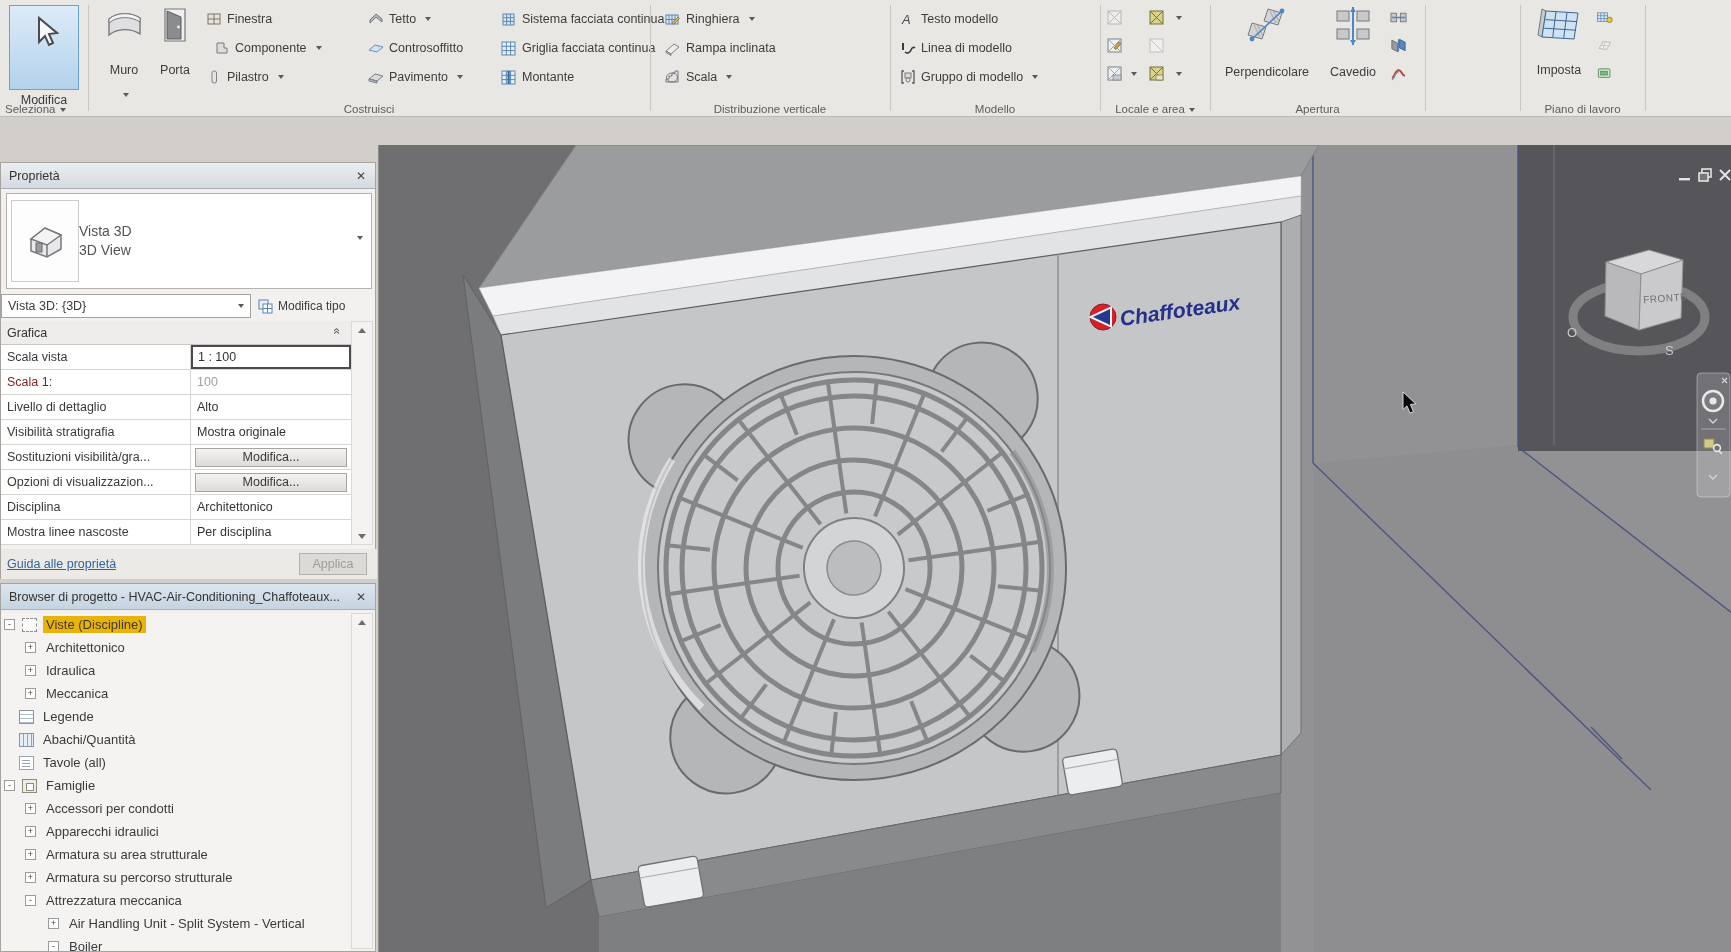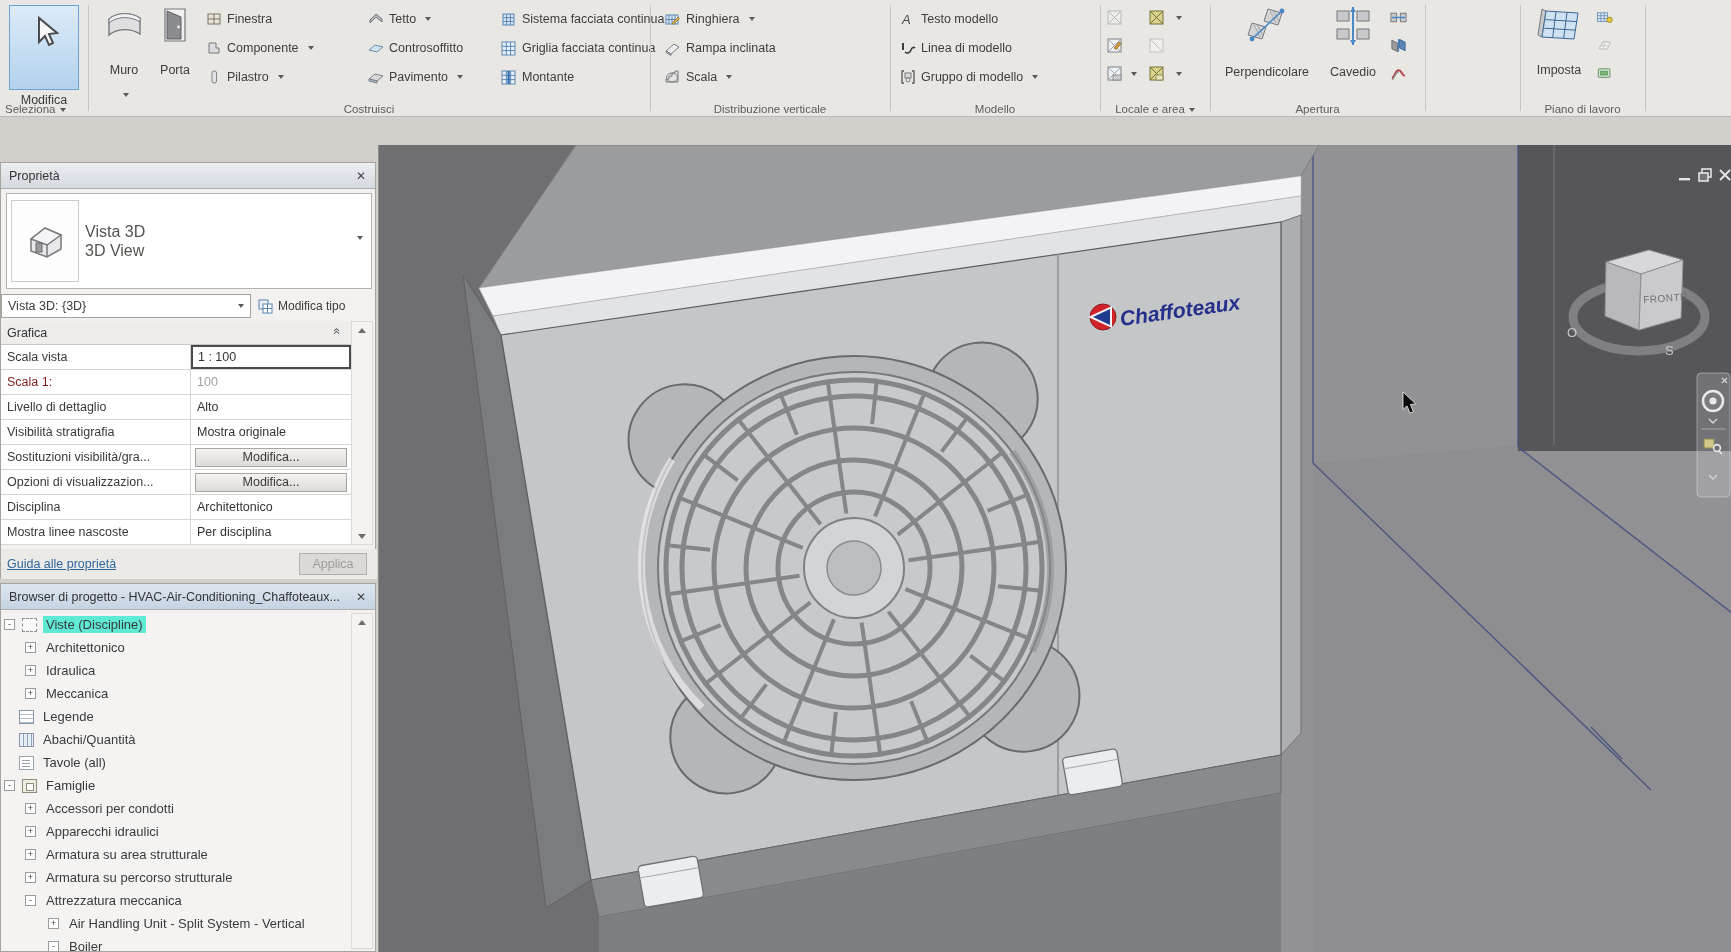--- a/index.html
+++ b/index.html
@@ -38,21 +38,21 @@
             background:linear-gradient(#eceef1,#d4dae0);border-bottom:1px solid #aab0b6;
             font-size:12.5px;color:#333;display:flex;align-items:center;padding:0 8px;}
   .pal-head.blue{background:linear-gradient(#dde6ef,#c5d3e1);}
   .pal-close{position:absolute;right:6px;top:5px;width:16px;height:16px;
              font-size:12px;line-height:16px;text-align:center;color:#444;cursor:default;}
   
   .typesel{position:absolute;left:5px;top:30px;width:366px;height:96px;background:#fff;
            border:1px solid #b5b2ae;display:flex;align-items:center;}
   .typeimg{width:68px;height:82px;margin-left:4px;border:1px solid #ccc;background:#fdfdfd;
            display:flex;align-items:center;justify-content:center;}
-  .typetxt{margin-left:6px;font-size:16px;color:#55534f;line-height:19px;}
+  .typetxt{margin-left:0;font-size:14px;color:#55534f;line-height:19px;}
   .typedd{position:absolute;right:8px;top:42px;}
   .combo-row{position:absolute;left:0;top:130px;width:376px;height:27px;}
   .combo{position:absolute;left:0;top:1px;width:250px;height:24px;background:#fff;
          border:1px solid #a5a29d;font-size:12.5px;color:#3c3b39;
          display:flex;align-items:center;padding:0 6px;}
   .combo .dd{position:absolute;right:6px;}
   .modtype{position:absolute;left:256px;top:1px;width:118px;height:24px;
            display:flex;align-items:center;gap:5px;font-size:12px;color:#3c3b39;}
   .sect-head{position:absolute;left:0;top:158px;width:350px;height:24px;background:#eeedec;
              border-bottom:1px solid #c9c7c4;font-size:12.5px;color:#333;
@@ -86,21 +86,21 @@
   
   .tree{position:absolute;left:0;top:29px;right:24px;bottom:0;overflow:hidden;background:#f4f3f2;}
   .trow{display:flex;align-items:center;height:23px;font-size:13px;color:#3a3a3a;white-space:nowrap;}
   .trow.l0{padding-left:3px;}
   .trow.l0i{padding-left:18px;}
   .trow.l1{padding-left:24px;}
   .trow.l2{padding-left:47px;}
   .exp{width:11px;height:11px;border:1px solid #9b9b9b;background:#fff;flex:none;
        font-size:9px;line-height:9px;text-align:center;color:#444;margin-right:7px;}
   .tlabel{padding:1px 3px;}
-  .tlabel.selct{background:#5eead4;}
+  .tlabel.selct{background:#eab308;}
   .ti{width:15px;height:14px;margin-right:6px;flex:none;position:relative;}
   .ti.viste{border:1px dashed #8f8f8f;background:#fafafa;}
   .ti.legende{border:1px solid #8a96a8;background:
       repeating-linear-gradient(180deg,#fff 0 3px,#aebdcf 3px 4px);}
   .ti.abachi{border:1px solid #8a96a8;background:
       repeating-linear-gradient(90deg,#e8eef5 0 3px,#8fa5bd 3px 4px);}
   .ti.tavole{border:1px solid #9aa3ad;background:#fff;}
   .ti.tavole::after{content:"";position:absolute;left:2px;top:3px;width:8px;height:1px;
       background:#9aa3ad;box-shadow:0 3px 0 #9aa3ad,0 6px 0 #9aa3ad;}
   .ti.famiglie{border:1px solid #8f8a7a;background:#efece2;}
@@ -150,21 +150,21 @@
       </div>
 
       <div class="sitem" style="left:118px;top:8px">
         <svg class="ic" width="16" height="16" viewBox="0 0 16 16">
           <rect x="2" y="3" width="12" height="10" fill="#e9e4da" stroke="#7a7568"></rect>
             <line x1="8" y1="3" x2="8" y2="13" stroke="#7a7568"></line>
             <line x1="2" y1="8" x2="14" y2="8" stroke="#7a7568"></line>
         </svg>
         <span>Finestra</span>
       </div>
-      <div class="sitem" style="left:118px;top:37px">
+      <div class="sitem" style="left:126px;top:37px">
         <svg class="ic" width="16" height="16" viewBox="0 0 16 16">
           <path d="M3,3 L10,3 L10,8 L13,8 L13,13 L3,13 Z" fill="#dcdcde" stroke="#77787a"></path>
         </svg>
         <span>Componente</span>
           <i class="dd"></i>
       </div>
       <div class="sitem" style="left:118px;top:66px">
         <svg class="ic" width="16" height="16" viewBox="0 0 16 16">
           <rect x="6" y="2" width="4.5" height="12" rx="2" fill="#e4e4e6" stroke="#808184"></rect>
         </svg>

